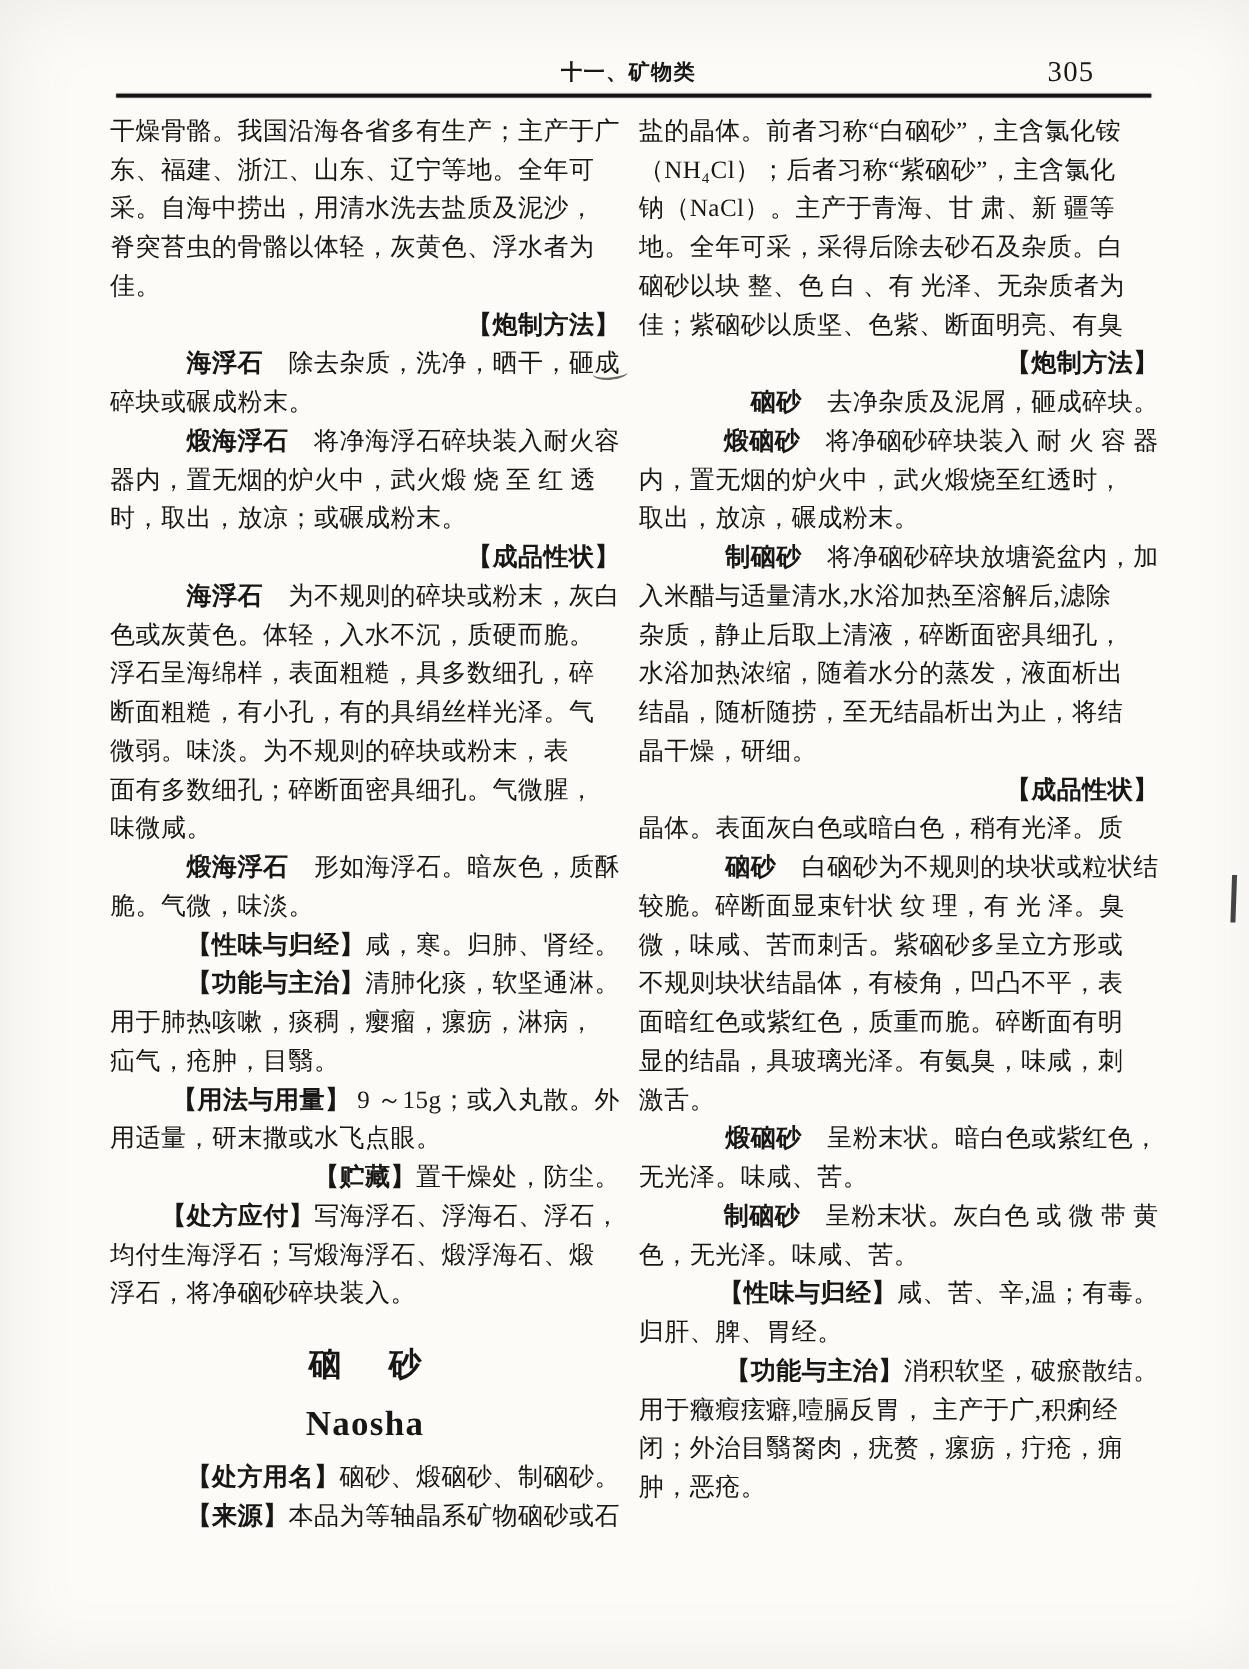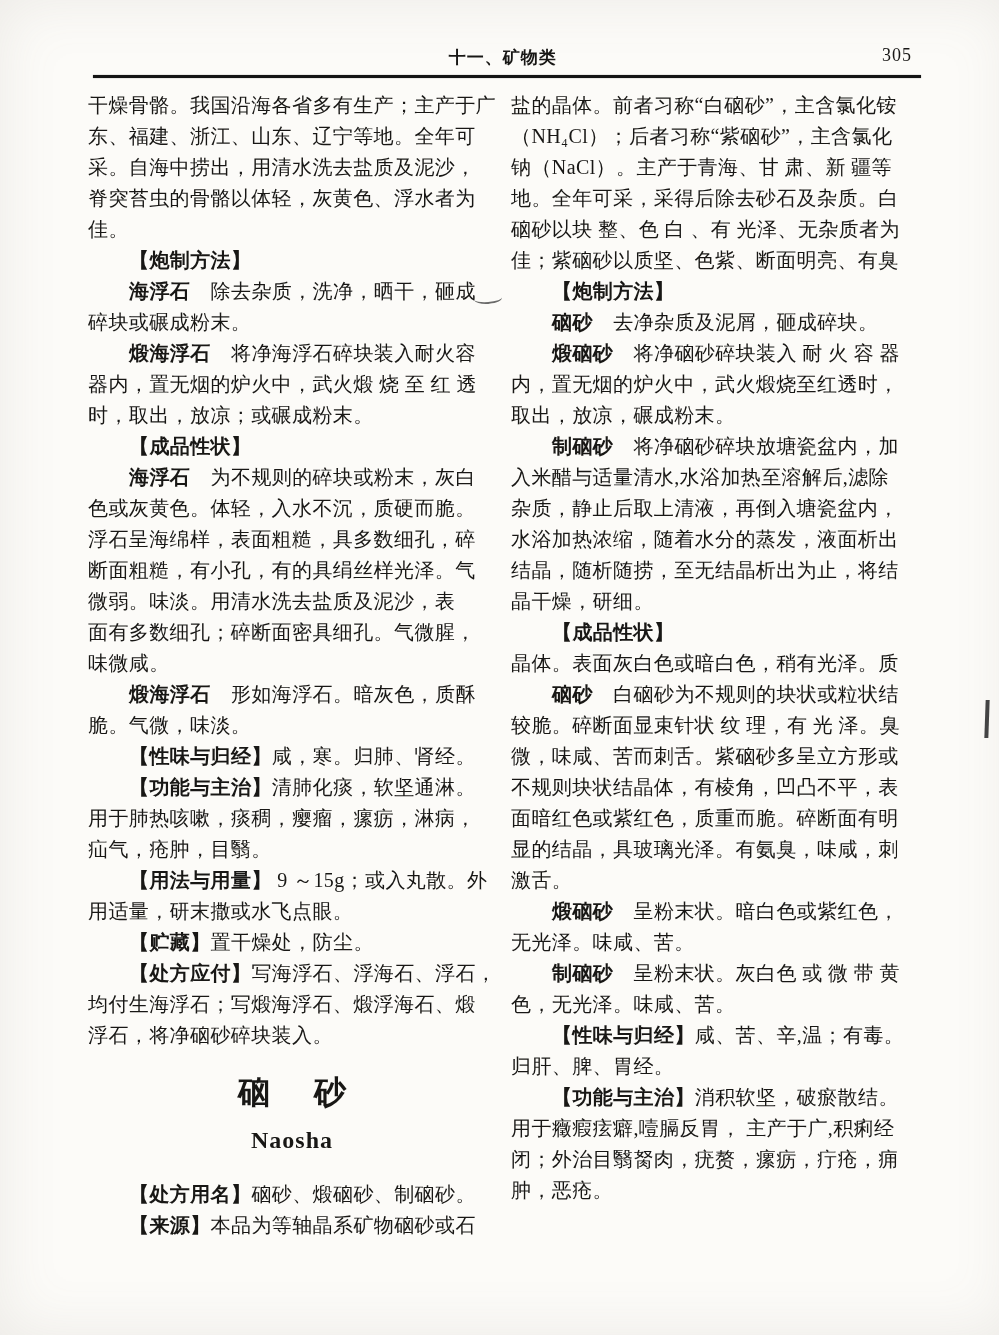--- a/index.html
+++ b/index.html
@@ -13,45 +13,45 @@
     background:#fcfbf8;
     box-shadow:inset 0 0 60px rgba(120,115,105,.12);
     color:#181715;
     padding-left:13px;
   }
   .page-header-title{
     position:absolute;top:46px;left:50%;transform:translateX(-53%);
     font-size:17px;letter-spacing:1px;font-weight:bold;white-space:nowrap;
   }
   .page-number{
-    position:absolute;top:45px;left:882px;
-    font-size:18px;letter-spacing:1px;
+    position:absolute;top:45px;left:838px;
+    font-size:23px;letter-spacing:1px;
   }
   .head-rule{
     position:absolute;top:75px;left:93px;width:828px;height:3px;
     background:#141414;
     box-shadow:0 0 1px #444;
   }
   .col{
     position:absolute;top:90px;
     font-size:20px;line-height:31px;letter-spacing:0.4px;
   }
   .col-left{left:88px;width:408px;}
   .col-right{left:511px;width:416px;}
   .line{margin:0;white-space:nowrap;min-height:31px;}
-  .line.i{text-indent:41px;}
+  .line.i{text-indent:41px;text-align:right;}
   .line b{font-weight:bold;}
   .line.hc{
-    text-align:center;font-weight:bold;font-size:32px;
+    text-align:center;font-weight:bold;font-size:26px;
     line-height:42px;margin-top:20px;margin-bottom:8px;
     letter-spacing:6px;text-indent:6px;white-space:normal;
   }
   .line.hp{
-    text-align:center;font-weight:bold;font-size:24px;
-    line-height:38px;margin-bottom:20px;white-space:normal;
+    text-align:center;font-weight:bold;font-size:28px;
+    line-height:38px;margin-bottom:8px;white-space:normal;
     letter-spacing:1px;
   }
   .pen-mark{
     position:absolute;left:474px;top:293px;width:28px;height:9px;
     border-bottom:2px solid #3a3a3a;border-radius:60%;
     transform:rotate(-4deg);opacity:.75;
   }
   .margin-tick{
     position:absolute;left:985px;top:700px;width:4px;height:38px;
     background:#242424;transform:rotate(2deg);opacity:.85;
@@ -78,21 +78,21 @@
       <p class="line i"><b>海浮石</b>　除去杂质，洗净，晒干，砸成</p>
       <p class="line n">碎块或碾成粉末。</p>
       <p class="line i"><b>煅海浮石</b>　将净海浮石碎块装入耐火容</p>
       <p class="line n">器内，置无烟的炉火中，武火煅 烧 至 红 透</p>
       <p class="line n">时，取出，放凉；或碾成粉末。</p>
       <p class="line i"><b>【成品性状】</b></p>
       <p class="line i"><b>海浮石</b>　为不规则的碎块或粉末，灰白</p>
       <p class="line n">色或灰黄色。体轻，入水不沉，质硬而脆。</p>
       <p class="line n">浮石呈海绵样，表面粗糙，具多数细孔，碎</p>
       <p class="line n">断面粗糙，有小孔，有的具绢丝样光泽。气</p>
-      <p class="line n">微弱。味淡。用清水洗去盐质及泥沙，表</p>
+      <p class="line n">微弱。味淡。为不规则的碎块或粉末，表</p>
       <p class="line n">面有多数细孔；碎断面密具细孔。气微腥，</p>
       <p class="line n">味微咸。</p>
       <p class="line i"><b>煅海浮石</b>　形如海浮石。暗灰色，质酥</p>
       <p class="line n">脆。气微，味淡。</p>
       <p class="line i"><b>【性味与归经】</b>咸，寒。归肺、肾经。</p>
       <p class="line i"><b>【功能与主治】</b>清肺化痰，软坚通淋。</p>
       <p class="line n">用于肺热咳嗽，痰稠，瘿瘤，瘰疬，淋病，</p>
       <p class="line n">疝气，疮肿，目翳。</p>
       <p class="line i"><b>【用法与用量】</b> 9 ～15g；或入丸散。外</p>
       <p class="line n">用适量，研末撒或水飞点眼。</p>
@@ -113,21 +113,21 @@
       <p class="line n">地。全年可采，采得后除去砂石及杂质。白</p>
       <p class="line n">硇砂以块 整、色 白 、有 光泽、无杂质者为</p>
       <p class="line n">佳；紫硇砂以质坚、色紫、断面明亮、有臭</p>
       <p class="line i"><b>【炮制方法】</b></p>
       <p class="line i"><b>硇砂</b>　去净杂质及泥屑，砸成碎块。</p>
       <p class="line i"><b>煅硇砂</b>　将净硇砂碎块装入 耐 火 容 器</p>
       <p class="line n">内，置无烟的炉火中，武火煅烧至红透时，</p>
       <p class="line n">取出，放凉，碾成粉末。</p>
       <p class="line i"><b>制硇砂</b>　将净硇砂碎块放塘瓷盆内，加</p>
       <p class="line n">入米醋与适量清水,水浴加热至溶解后,滤除</p>
-      <p class="line n">杂质，静止后取上清液，再倒入塘瓷盆内，</p>
+      <p class="line n">杂质，静止后取上清液，碎断面密具细孔，</p>
       <p class="line n">水浴加热浓缩，随着水分的蒸发，液面析出</p>
       <p class="line n">结晶，随析随捞，至无结晶析出为止，将结</p>
       <p class="line n">晶干燥，研细。</p>
       <p class="line i"><b>【成品性状】</b></p>
       <p class="line n">晶体。表面灰白色或暗白色，稍有光泽。质</p>
       <p class="line i"><b>硇砂</b>　白硇砂为不规则的块状或粒状结</p>
       <p class="line n">较脆。碎断面显束针状 纹 理，有 光 泽。臭</p>
       <p class="line n">微，味咸、苦而刺舌。紫硇砂多呈立方形或</p>
       <p class="line n">不规则块状结晶体，有棱角，凹凸不平，表</p>
       <p class="line n">面暗红色或紫红色，质重而脆。碎断面有明</p>

